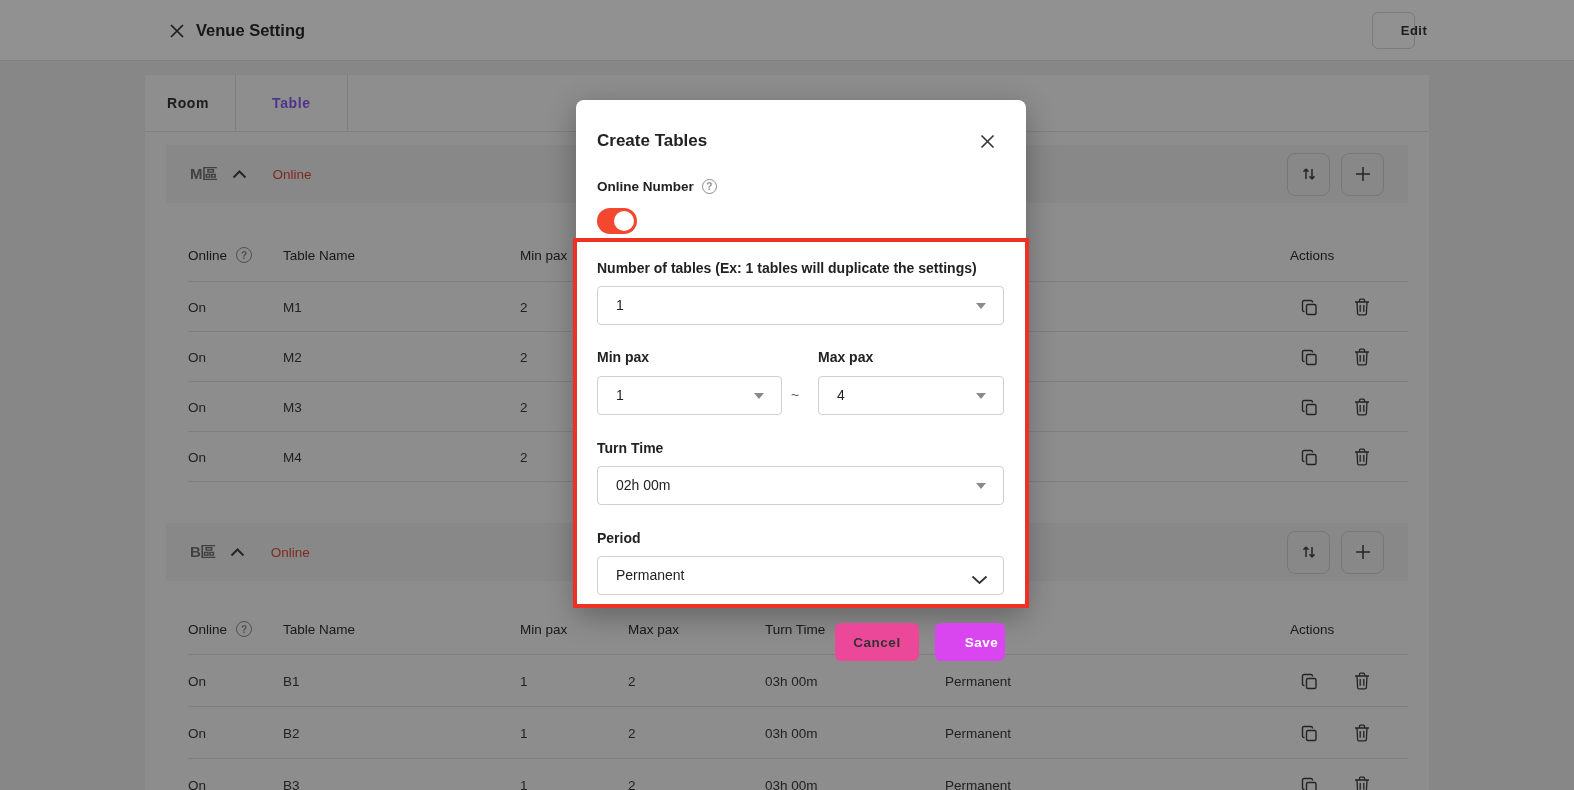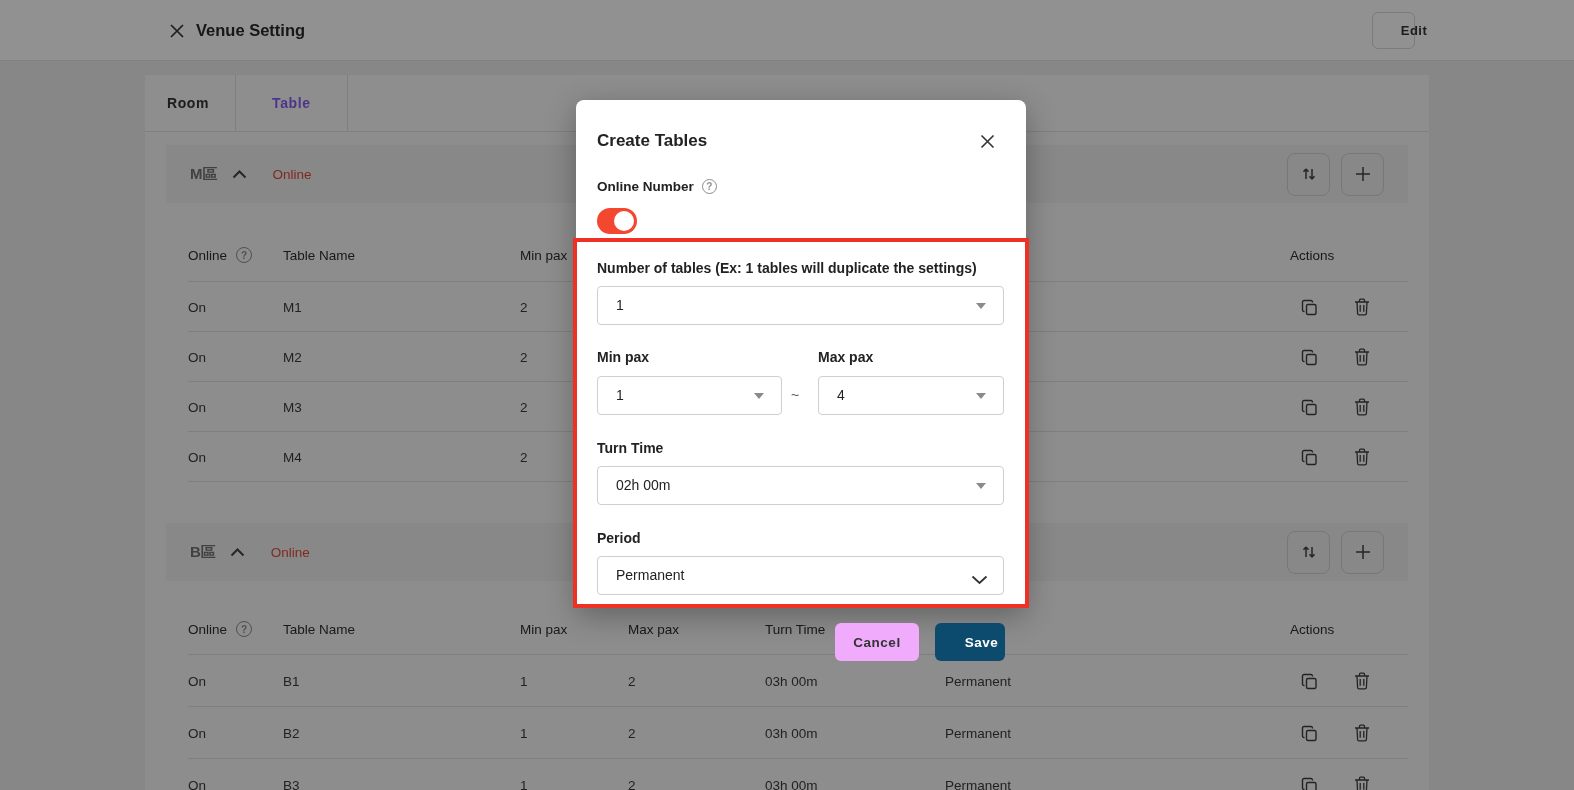--- a/index.html
+++ b/index.html
@@ -51,21 +51,21 @@
 
   .fld-label { position:absolute; left:21px; font-size:14px; font-weight:700; color:#222; }
   .sel { position:absolute; height:39px; border:1px solid #cfcfcf; border-radius:4px; background:#fff; cursor:pointer; }
   .sel .val { position:absolute; left:18px; top:0; line-height:37px; font-size:14px; color:#222; }
   .caret { position:absolute; right:17px; top:16px; width:0; height:0; border-left:5px solid transparent; border-right:5px solid transparent; border-top:6px solid #8a8a8a; }
   .chev-dn { position:absolute; right:15px; top:14px; color:#333; }
 
   .highlight { position:absolute; left:-3px; top:138px; width:456px; height:370px; border:4px solid #ee3124; z-index:30; pointer-events:none; }
 
   .modal-footer-btn { position:absolute; top:523px; height:38px; border-radius:6px; font-size:13.5px; font-weight:700; display:flex; align-items:center; justify-content:center; letter-spacing:.5px; cursor:pointer; border:none; }
-  .btn-cancel { right:107px; width:84px; background:#f0abfc; color:#333; }
+  .btn-cancel { right:107px; width:84px; background:#ec4899; color:#333; }
   .btn-save { right:21px; width:70px; color:#fff; }
 </style>
 </head>
 <body>
 
 <div class="screen">
 
   <div class="topbar">
     <span class="topbar-close">
       <svg width="20" height="20" viewBox="0 0 20 20">
@@ -346,16 +346,16 @@
     <span class="sel" style="left:21px;top:456px;width:407px;">
       <span class="val">Permanent</span>
       <span class="chev-dn">
         <svg width="17" height="10" viewBox="0 0 17 10">
             <path d="M1.5 1.5 L8.5 8 L15.5 1.5" stroke="currentColor" stroke-width="1.8" fill="none"></path>
           </svg>
       </span>
     </span>
 
     <button class="modal-footer-btn btn-cancel">Cancel</button>
-    <button class="modal-footer-btn btn-save" style="background:#0c4a6e;padding-left:23px;">Save</button>
+    <button class="modal-footer-btn btn-save" style="background:#d946ef;padding-left:23px;">Save</button>
   </div>
 
 </div>
 
 </body></html>

